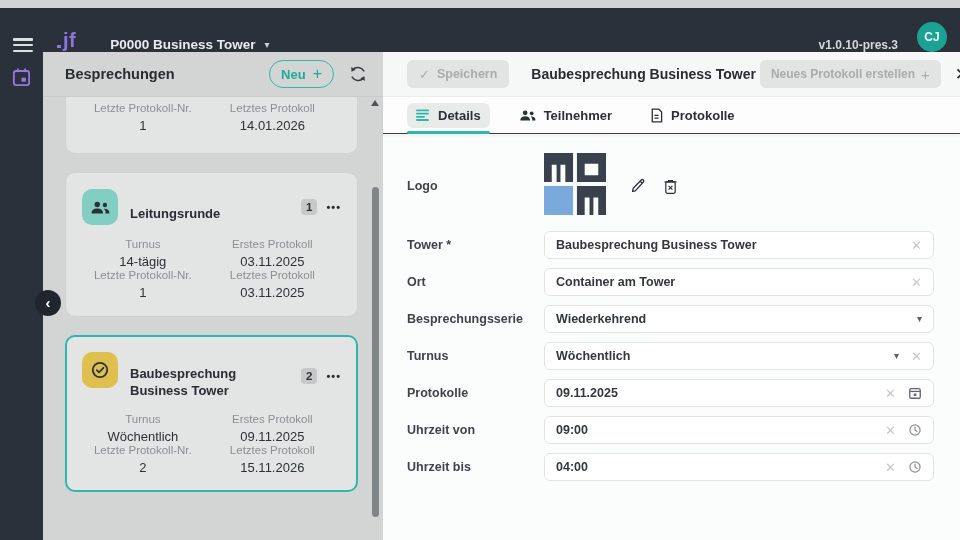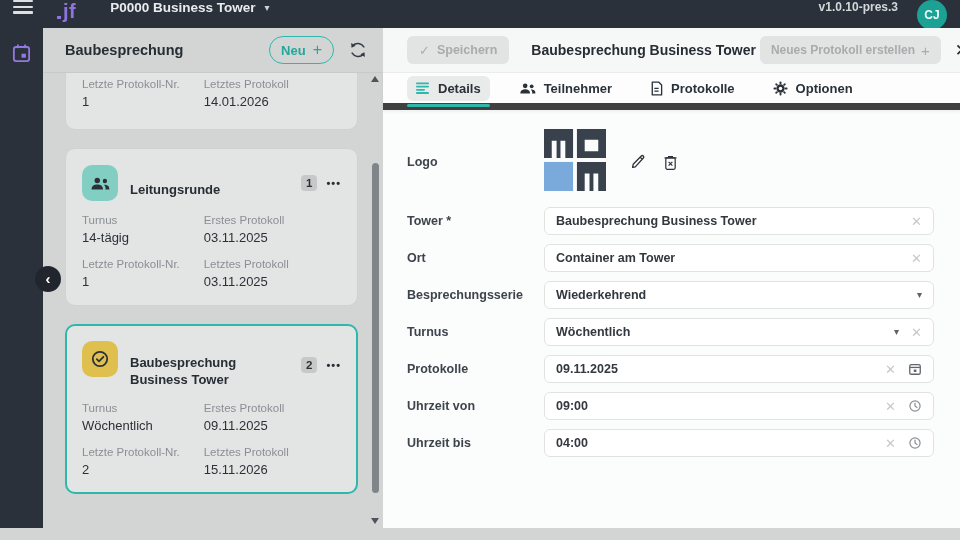--- a/index.html
+++ b/index.html
@@ -3,21 +3,21 @@
 <meta charset="utf-8">
 <style>
   * { margin:0; padding:0; box-sizing:border-box; }
   html,body { width:960px; height:540px; }
   .app {
     width:960px; height:540px; overflow:hidden; position:relative;
     font-family:"Liberation Sans","DejaVu Sans",sans-serif;
     background:#d2d5d3;
   }
   
-  .topbar { height:28px; background:var(--topbar-dark,#2b313a); display:flex; align-items:flex-start; padding:0 13px; }
+  .topbar { height:44px; background:var(--topbar-dark,#2b313a); display:flex; align-items:flex-end; padding:0 13px;margin-top:8px; }
   .hamburger { width:20px; display:flex; flex-direction:column; gap:3.5px; cursor:pointer; }
   .hamburger span { height:2.2px; background:#dde0e3; border-radius:1px; }
   .brand { color:var(--brand-purple,#8d75dd); font-size:20px; font-weight:700; margin-left:30px; position:relative; letter-spacing:.5px; }
   .brand::before { content:''; position:absolute; left:-6px; bottom:4px; width:3.5px; height:3.5px; background:var(--brand-purple,#8d75dd); }
   .project { display:flex; align-items:center; gap:9px; margin-left:34px; color:#e9ebee; font-size:13.5px; font-weight:700; cursor:pointer; }
   .caret-top { font-size:10px; color:#ced2d6; }
   .tb-spacer { flex:1; }
   .version { color:#d4d7da; font-size:12px; font-weight:700; margin-right:19px; white-space:nowrap; }
   .avatar { width:30px; height:30px; border-radius:50%; background:var(--avatar-teal,#1ca294); color:#eafaf7; font-size:12px; font-weight:700; display:flex; align-items:center; justify-content:center; cursor:pointer; }
   
@@ -37,40 +37,40 @@
   .card { background:#e3e5e4; border:1px solid #cfd2d1; border-radius:10px; padding:16px 16px; margin-bottom:18px; cursor:pointer; }
   .card.partial { margin-top:-96px; height:150px; display:flex; align-items:flex-end; padding-bottom:20px; }
   .card.selected { border:2px solid var(--accent-teal,#2fb7ab); padding:15px 15px; }
   .card-head { display:flex; align-items:flex-start; margin-bottom:13px; }
   .card-icon { width:36px; height:36px; border-radius:10px; display:flex; align-items:center; justify-content:center; flex:none; }
   .icon-teal { background:var(--card-icon-teal,#83cec2); }
   .icon-gold { background:var(--card-icon-gold,#dfc04e); }
   .card-title { flex:1; margin:14px 10px 0 12px; font-size:13px; font-weight:700; color:#272d34; line-height:1.3; align-self:center; }
   .badge { min-width:14px; padding:2px 5px; border-radius:4px; background:#c6c9c8; color:#2b3138; font-size:11.5px; font-weight:700; text-align:center; align-self:center; }
   .dots { margin-left:9px; align-self:center; font-size:11px; letter-spacing:1px; color:#272d34; font-weight:700; cursor:pointer; }
-  .card-fields { display:grid; grid-template-columns:47% 53%; row-gap:13px; width:100%; }
+  .card-fields { display:grid; grid-template-columns:47% 53%; width:100%;text-align:center; }
   .fl { font-size:11.5px; color:#8a8f94; margin-bottom:4px; }
   .fv { font-size:13px; color:#2b3138; }
   
   .sb { position:absolute; right:2px; top:48px; bottom:4px; width:12px; display:flex; flex-direction:column; align-items:center; }
   .sb-up,.sb-down { width:0; height:0; border-left:4.5px solid transparent; border-right:4.5px solid transparent; flex:none; cursor:pointer; }
   .sb-up { border-bottom:6px solid #4e545b; }
   .sb-down { border-top:6px solid #4e545b; margin-top:auto; }
   .sb-thumb { width:7px; height:330px; margin-top:81px; background:#80858a; border-radius:4px; flex:none; cursor:grab; }
   
   .detailpanel { flex:1; display:flex; flex-direction:column; background:#fbfcfc; min-width:0; }
   .detail-header { height:45px; flex:none; background:#f6f7f7; display:flex; align-items:center; padding:0 16px 0 24px; border-bottom:1px solid #ececec; }
   .btn-disabled { height:28px; border:none; border-radius:6px; background:#e2e3e3; color:#a9abad; font-size:12.5px; font-weight:700; display:flex; align-items:center; gap:7px; padding:0 12px; cursor:default; font-family:inherit; white-space:nowrap; flex:none; }
   .btn-proto { font-size:12px; padding:0 11px; gap:6px; }
   .chk { font-size:13px; }
   .plus2 { font-size:15px; font-weight:400; }
   .detail-title { margin-left:22px; font-size:14px; font-weight:700; color:#272d34; white-space:nowrap; flex:none; }
   .spacer { flex:1 1 0; min-width:4px; }
   .close { margin-left:14px; font-size:17px; color:#272d34; cursor:pointer; flex:none; }
-  .tabbar { height:37px; flex:none; background:#fdfdfd; display:flex; align-items:center; gap:20px; padding:0 24px; border-bottom:7px solid #404040; box-shadow:0 2px 3px rgba(0,0,0,.05); position:relative; z-index:2; }
+  .tabbar { height:37px; flex:none; background:#fdfdfd; display:flex; align-items:center; gap:20px; padding:0 24px; border-bottom:1px solid #404040; box-shadow:0 2px 3px rgba(0,0,0,.05); position:relative; z-index:2; }
   .tab { display:flex; align-items:center; gap:8px; font-size:13px; font-weight:700; color:#2b3138; padding:5px 9px; border-radius:6px; position:relative; cursor:pointer; white-space:nowrap; }
   .tab.active { background:#e9ebea; }
   .tab.active::after { content:''; position:absolute; left:0; right:0; bottom:-6px; height:3px; background:var(--accent-teal,#2fb7ab); border-radius:2px; }
   .tabicon { display:flex; align-items:center; }
   
   .form { flex:1; padding:21px 24px; overflow:hidden; }
   .frow { display:flex; align-items:center; margin-bottom:9px;font-weight:bold; }
   .frow > label { width:137px; flex:none; font-size:12.5px; color:#3e444b; }
   .logo-row { height:62px; margin-bottom:14px; }
   .logo-wrap { display:flex; align-items:center; }
@@ -116,21 +116,21 @@
           <rect x="11" y="11.2" width="4.6" height="4.2" fill="#9478e0"></rect>
         </svg>
       </div>
       <div class="collapse-btn">
         <span>‹</span>
       </div>
     </div>
 
     <div class="listpanel">
       <div class="list-header">
-        <div class="list-title">Baubesprechung</div>
+        <div class="list-title">Besprechungen</div>
         <button class="btn-neu">
           <span>Neu</span>
           <span class="plus">+</span>
         </button>
         <div class="refresh">
           <svg viewBox="0 0 20 20" width="18" height="18">
             <g fill="none" stroke="#343a41" stroke-width="1.7" stroke-linecap="round">
               <path d="M16.5,6.5 A8,8 0 0 0 4.2,5.0"></path>
               <path d="M3.5,13.5 A8,8 0 0 0 15.8,15.0"></path>
             </g>
@@ -275,39 +275,20 @@
         </div>
         <div class="tab">
           <span class="tabicon">
             <svg viewBox="0 0 14 17" width="13" height="15">
               <path d="M2.2,1.2 h7.2 l3.4,3.4 v11.2 h-10.6 z" fill="none" stroke="#2b3138" stroke-width="1.5" stroke-linejoin="round"></path>
               <path d="M4.6,8.4 h4.8 M4.6,11.4 h4.8" stroke="#2b3138" stroke-width="1.3"></path>
             </svg>
           </span>
           <span>Protokolle</span>
         </div>
-        <div class="tab">
-          <span class="tabicon">
-            <svg viewBox="0 0 18 18" width="15" height="15">
-              <g fill="#2b3138">
-                <rect x="7.9" y="0.6" width="2.2" height="3.2" rx="0.9"></rect>
-                <rect x="7.9" y="0.6" width="2.2" height="3.2" rx="0.9" transform="rotate(45 9 9)"></rect>
-                <rect x="7.9" y="0.6" width="2.2" height="3.2" rx="0.9" transform="rotate(90 9 9)"></rect>
-                <rect x="7.9" y="0.6" width="2.2" height="3.2" rx="0.9" transform="rotate(135 9 9)"></rect>
-                <rect x="7.9" y="0.6" width="2.2" height="3.2" rx="0.9" transform="rotate(180 9 9)"></rect>
-                <rect x="7.9" y="0.6" width="2.2" height="3.2" rx="0.9" transform="rotate(225 9 9)"></rect>
-                <rect x="7.9" y="0.6" width="2.2" height="3.2" rx="0.9" transform="rotate(270 9 9)"></rect>
-                <rect x="7.9" y="0.6" width="2.2" height="3.2" rx="0.9" transform="rotate(315 9 9)"></rect>
-                <circle cx="9" cy="9" r="5"></circle>
-              </g>
-              <circle cx="9" cy="9" r="2.1" fill="#fdfdfd"></circle>
-            </svg>
-          </span>
-          <span>Optionen</span>
-        </div>
       </div>
 
       <div class="form">
 
         <div class="frow logo-row">
           <label>Logo</label>
           <div class="logo-wrap">
             <span class="logo-img">
               <svg viewBox="0 0 64 64" width="62" height="62">
                 <g fill="#39414d">

